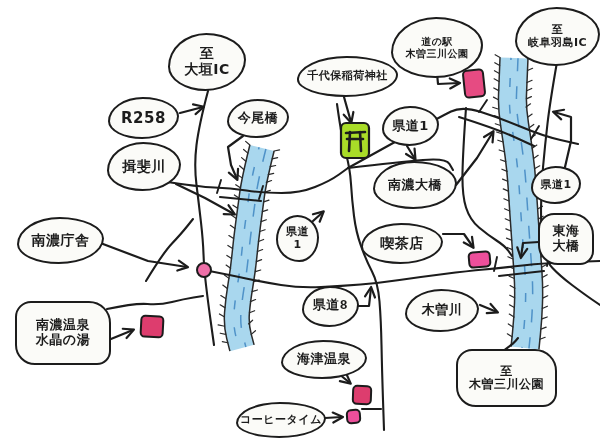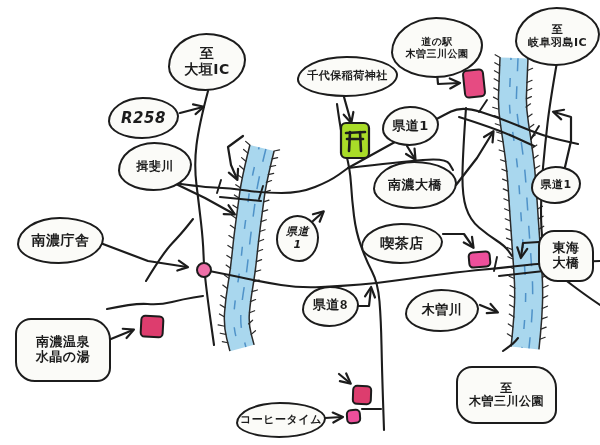--- a/index.html
+++ b/index.html
@@ -8,22 +8,22 @@
   #map-svg{position:absolute;left:0;top:0;}
   #labels-layer{position:absolute;left:0;top:0;width:600px;height:445px;}
   .map-label{
     position:absolute;box-sizing:border-box;
     display:flex;flex-direction:column;align-items:center;justify-content:center;
     background:#fbfbf8;border:2.5px solid #1c1c1c;
     color:#1c1c1c;font-weight:bold;text-align:center;line-height:1.12;
     font-family:"DejaVu Sans",sans-serif;letter-spacing:0.5px;
   }
   .map-label.ellipse{border-radius:49% 51% 52% 48% / 58% 46% 54% 42%;}
-  .map-label.circle{border-radius:50% 50% 46% 54% / 52% 48% 52% 48%;font-style:italic;}
-  .map-label.rect{border-radius:16px 22px 14px 20px;margin-top:17px;}
+  .map-label.circle{border-radius:50% 50% 46% 54% / 52% 48% 52% 48%;}
+  .map-label.rect{border-radius:16px 22px 14px 20px;}
   .map-label span{display:block;white-space:nowrap;}
 </style>
 </head>
 <body>
 
 <div id="map-canvas">
   <svg id="map-svg" width="600" height="445" viewBox="0 0 600 445" xmlns="http://www.w3.org/2000/svg">
     <defs>
       <marker id="ah" viewBox="0 0 14 14" markerWidth="14" markerHeight="14" refX="11" refY="7" orient="auto" markerUnits="userSpaceOnUse">
         <path d="M2,2 L12,7 L2,12" fill="none" stroke="#1c1c1c" stroke-width="2.2" stroke-linecap="round" stroke-linejoin="round"></path>
@@ -199,25 +199,28 @@
           <line x1="350" y1="132" x2="349" y2="151" stroke="#1c1c1c" stroke-width="2.6" stroke-linecap="round"></line>
           <line x1="360" y1="132" x2="361" y2="151" stroke="#1c1c1c" stroke-width="2.6" stroke-linecap="round"></line>
         </g>
       </g>
   </svg>
   <div id="labels-layer">
       <div class="map-label ellipse" style="left: 168px; top: 33px; width: 78px; height: 58px; font-size: 14px;">
         <span>至</span>
         <span>大垣IC</span>
       </div>
-      <div class="map-label ellipse" style="left: 108px; top: 97px; width: 71px; height: 42px; font-size: 15px; font-style: italic;">
+      <div class="map-label ellipse" style="left: 108px; top: 97px; width: 71px; height: 42px; font-size: 15px;">
         <span>R258</span>
       </div>
-      <div class="map-label ellipse" style="left: 118px; top: 142px; width: 74px; height: 49px; font-size: 12px;">
+      <div class="map-label ellipse" style="left: 107px; top: 142px; width: 74px; height: 49px; font-size: 14px;">
         <span>揖斐川</span>
+      </div>
+      <div class="map-label ellipse" style="left: 227px; top: 99px; width: 62px; height: 39px; font-size: 13px;">
+        <span>今尾橋</span>
       </div>
       <div class="map-label ellipse" style="left: 297px; top: 56px; width: 101px; height: 41px; font-size: 11px;">
         <span>千代保稲荷神社</span>
       </div>
       <div class="map-label ellipse" style="left: 391px; top: 17px; width: 92px; height: 61px; font-size: 10px;">
         <span>道の駅</span>
         <span>木曽三川公園</span>
       </div>
       <div class="map-label ellipse" style="left: 515px; top: 7px; width: 85px; height: 59px; font-size: 11px;">
         <span>至</span>
@@ -248,20 +251,23 @@
       </div>
       <div class="map-label ellipse" style="left: 302px; top: 286px; width: 57px; height: 41px; font-size: 13px; font-family: Liberation Mono, monospace;">
         <span>県道8</span>
       </div>
       <div class="map-label rect" style="left: 15px; top: 301px; width: 96px; height: 64px; font-size: 13px;">
         <span>南濃温泉</span>
         <span>水晶の湯</span>
       </div>
       <div class="map-label ellipse" style="left: 405px; top: 289px; width: 74px; height: 43px; font-size: 13px;">
         <span>木曽川</span>
+      </div>
+      <div class="map-label ellipse" style="left: 281px; top: 340px; width: 86px; height: 39px; font-size: 13px;">
+        <span>海津温泉</span>
       </div>
       <div class="map-label ellipse" style="left: 236px; top: 402px; width: 90px; height: 36px; font-size: 11px;">
         <span>コーヒータイム</span>
       </div>
       <div class="map-label rect" style="left: 456px; top: 349px; width: 101px; height: 58px; font-size: 12px;">
         <span>至</span>
         <span>木曽三川公園</span>
       </div>
     </div>
 </div>

